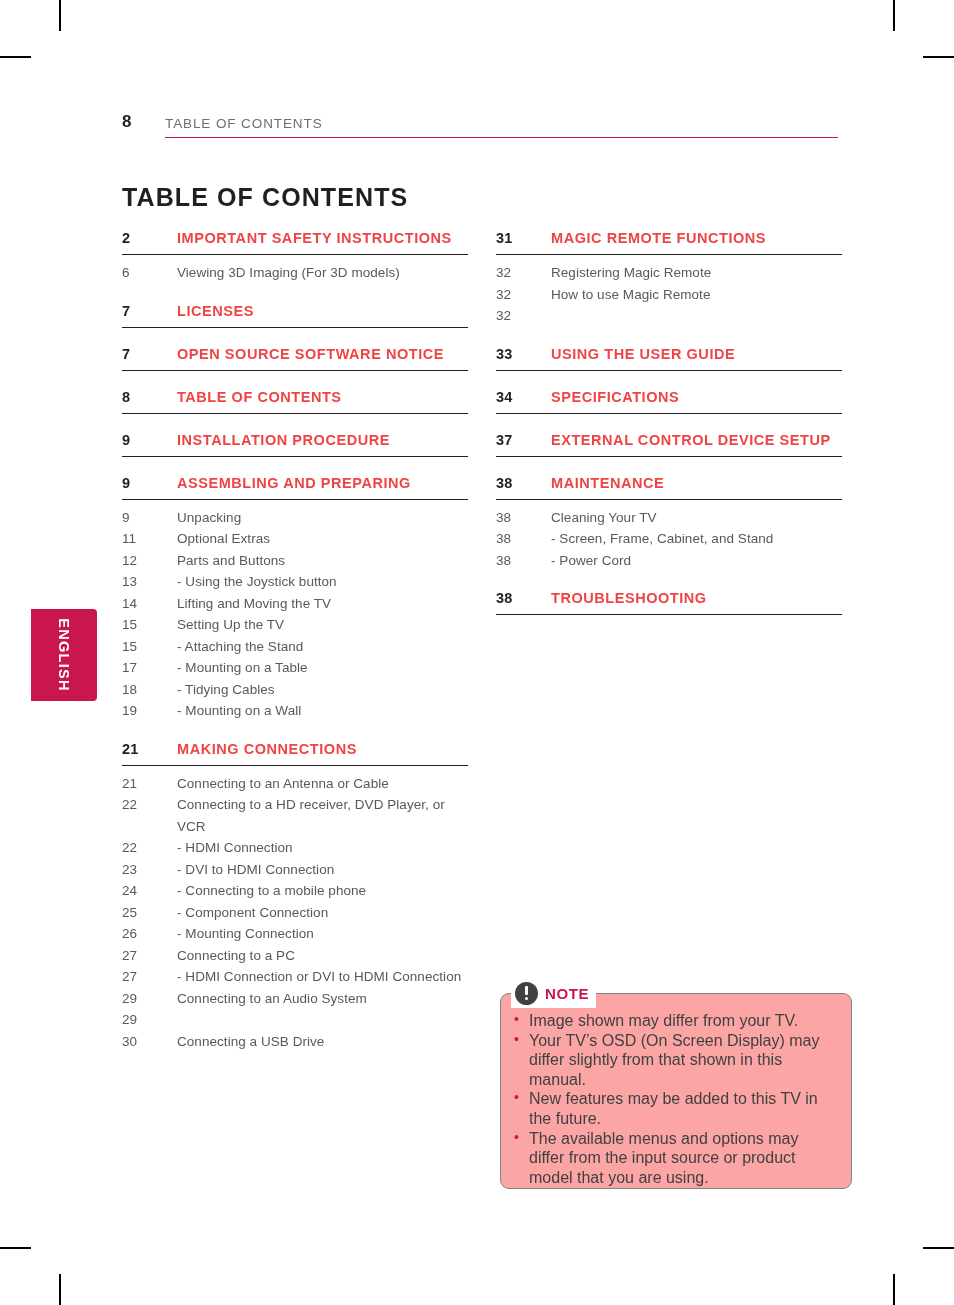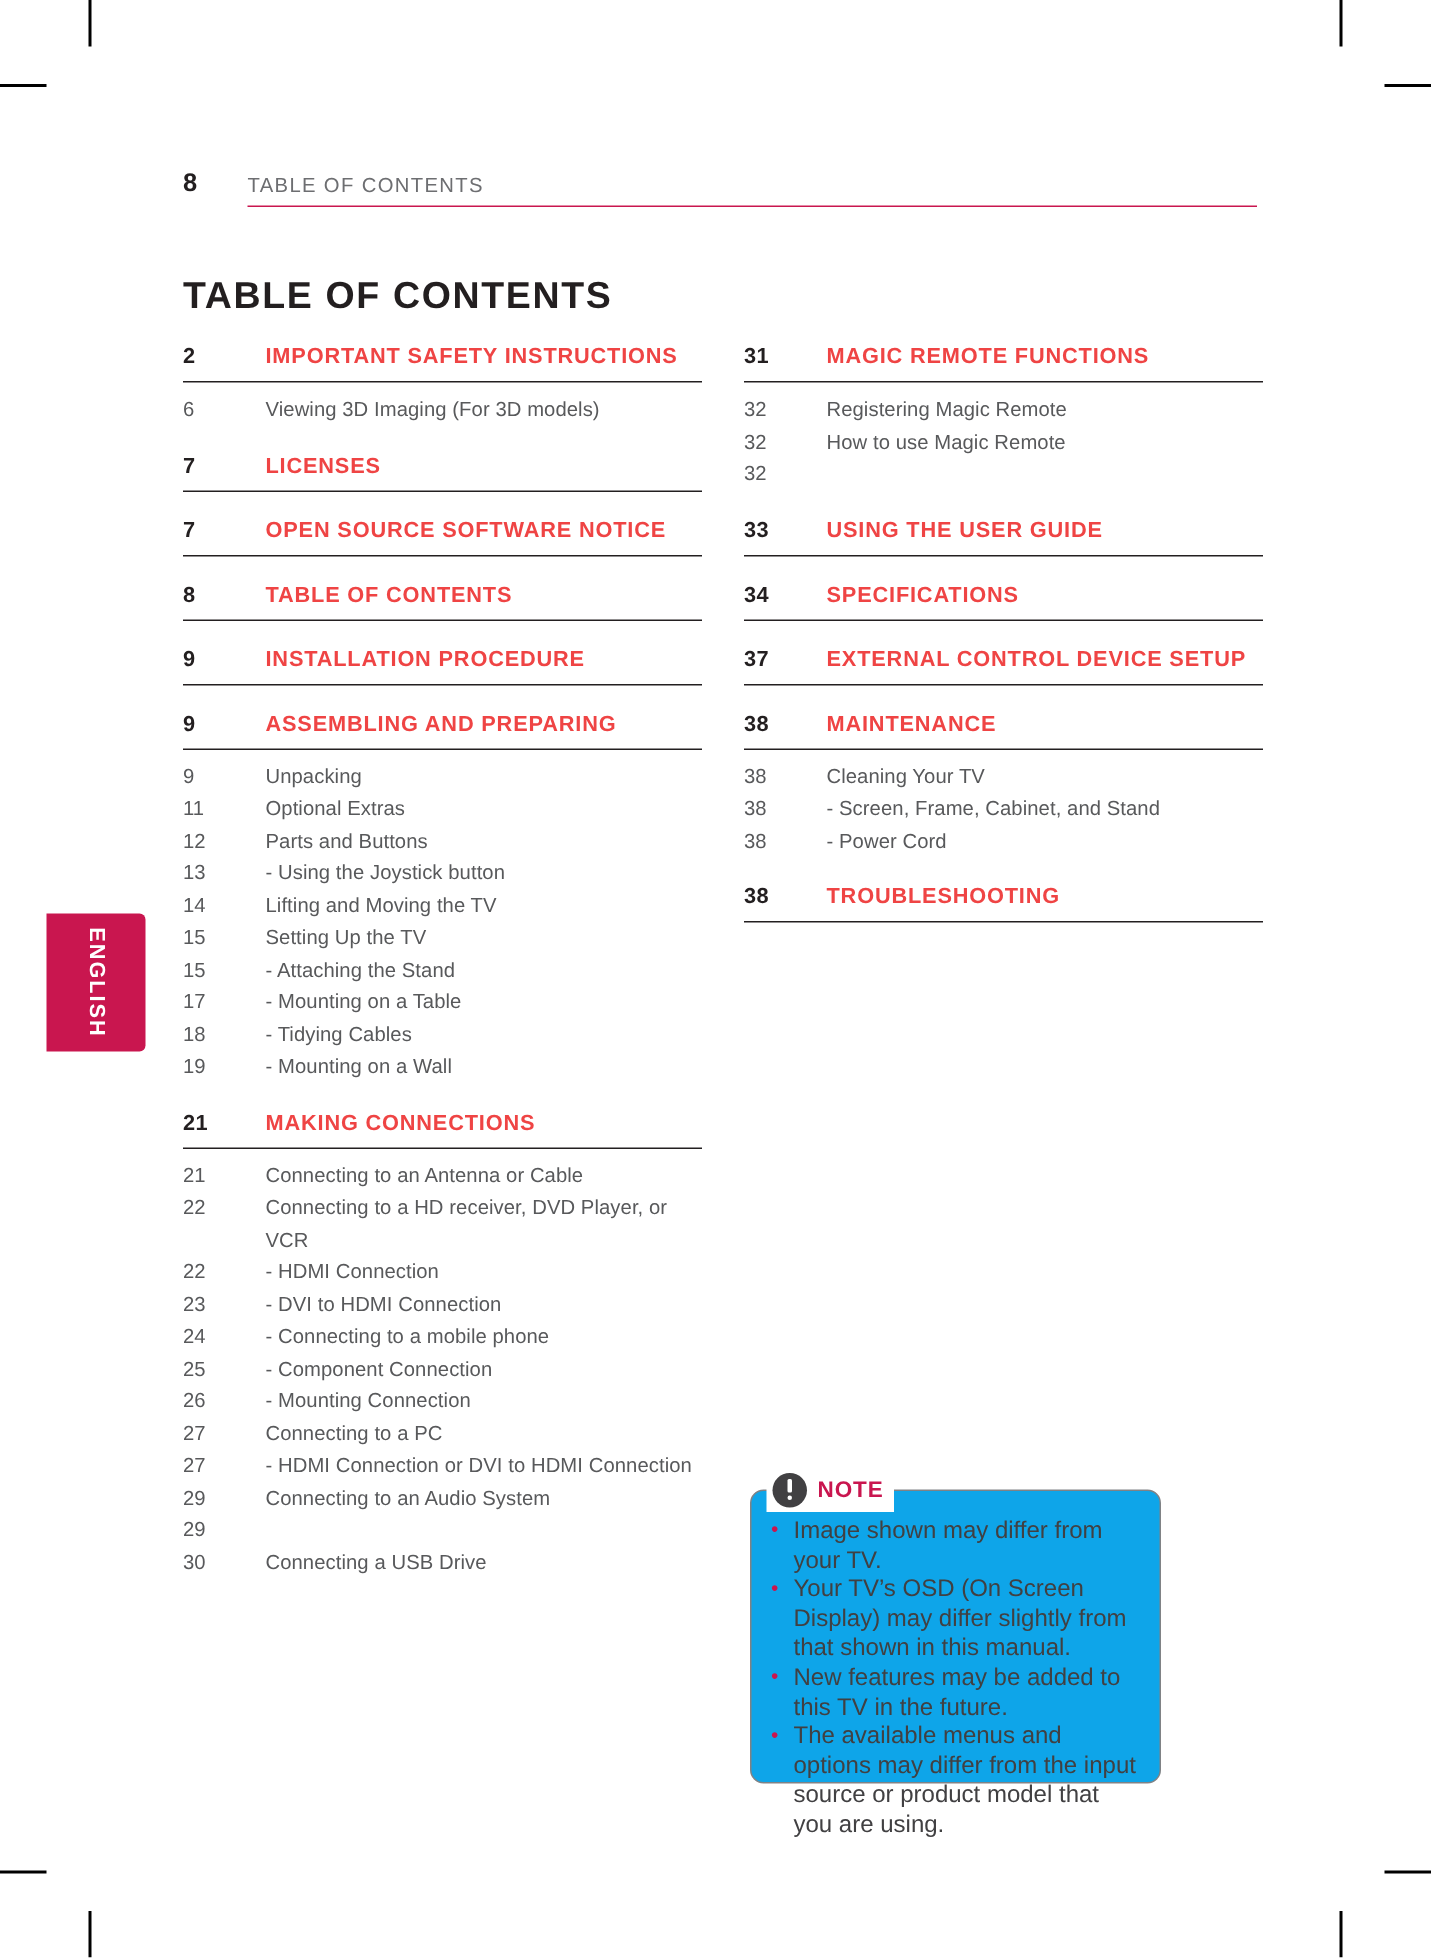--- a/index.html
+++ b/index.html
@@ -150,25 +150,25 @@
   .toc-row .label.sub { padding-left: 11px; text-indent: -11px; }
 
   
   .toc-group.after-items { margin-top: 17px; }
 
   
   .note-box {
     position: absolute;
     left: 500px;
     top: 993px;
-    width: 274px;
+    width: 352px;
     height: 196px;
     border: 1.3px solid #808285;
     border-radius: 9px;
-    background: #0ea5e9;
+    background: #fca5a5;
   }
   .note-header {
     position: absolute;
     left: 10px;
     top: -16px;
     height: 30px;
     display: flex;
     align-items: center;
     background: #ffffff;
     padding: 0 7px 0 4px;

